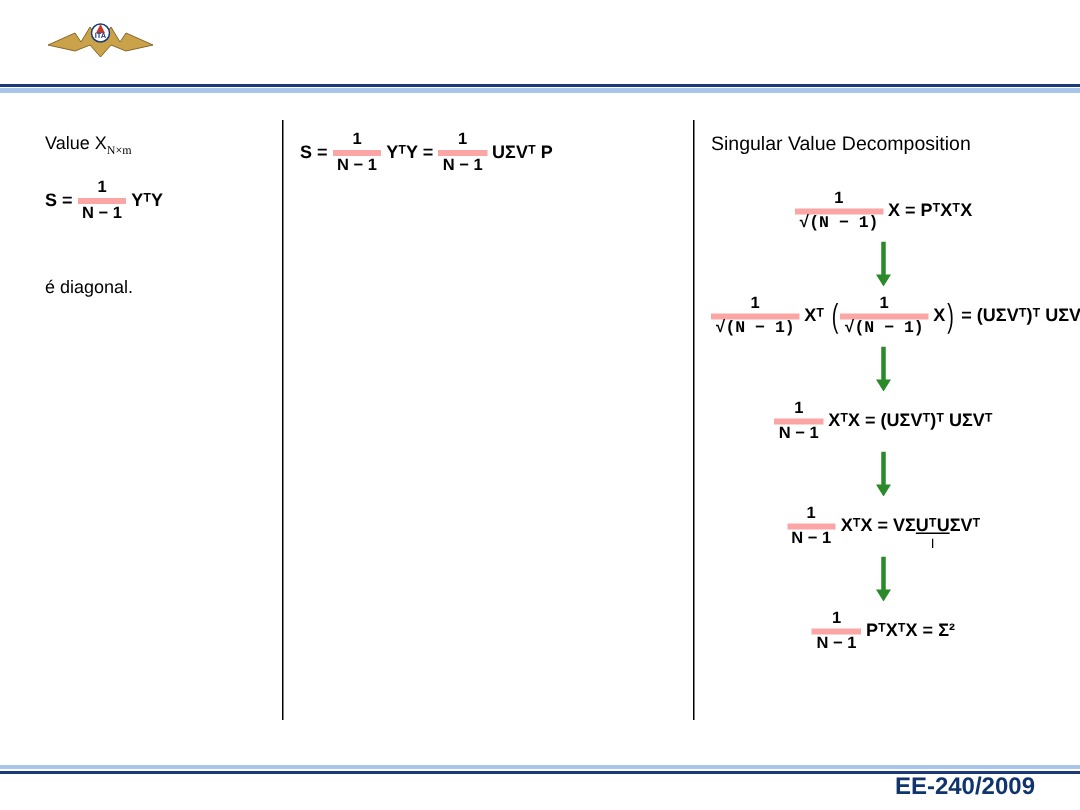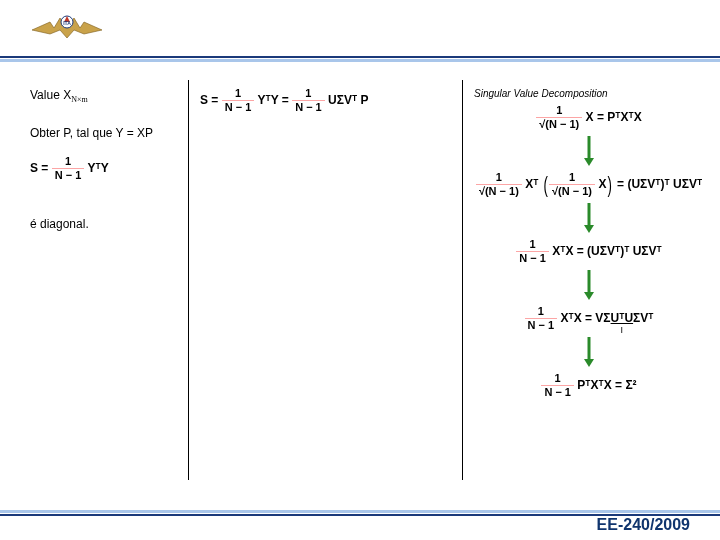--- a/index.html
+++ b/index.html
@@ -70,36 +70,35 @@
     height: 400px;
     background: #000;
   }
   .col-right {
     position: absolute;
     left: 444px;
     top: 0;
     width: 230px;
   }
   .svd-title {
-    font-size: 10px;
+    font-size: 13px;
     color: #000;
     margin-top: 8px;
-    margin-bottom: 6px;
-    font-style: italic;
+    margin-bottom: 24px;
   }
   .frac {
     display: inline-flex;
     flex-direction: column;
     align-items: center;
     vertical-align: middle;
     font-size: 11px;
     line-height: 1;
   }
   .frac .num { padding: 0 3px 1px; }
-  .frac .den { border-top: 1px solid #fca5a5; padding: 1px 3px 0; }
+  .frac .den { border-top: 4px solid #fca5a5; padding: 1px 3px 0; }
   .eq {
     font-size: 12px;
     font-weight: bold;
     color: #000;
     white-space: nowrap;
     margin: 6px 0;
   }
   .arrow {
     display: block;
     margin: 4px auto;
@@ -135,21 +134,21 @@
   }
   .footer {
     position: absolute;
     right: 30px;
     bottom: 6px;
     font-size: 16px;
     color: #10356e;
     font-weight: bold;
   }
   .sub-nm { font-size: 8px; vertical-align: sub; font-family: Liberation Serif, serif; }
-  .sq { font-family: Liberation Sans, sans-serif; }
+  .sq { font-family: Liberation Mono, monospace; }
 </style>
 </head>
 <body>
 
 <div class="header">
   <div class="logo">
     <svg width="74" height="42" viewBox="0 0 74 42">
       <path d="M2 22 L20 14 L24 20 L30 10 L37 20 L44 10 L50 20 L54 14 L72 22 L54 26 L44 22 L37 30 L30 22 L20 26 Z" fill="#c9a24a" stroke="#7a5a1a" stroke-width="0.6"></path>
       <circle cx="37" cy="14" r="6" fill="#fff" stroke="#1b3a7a" stroke-width="1"></circle>
       <path d="M34 14 L37 8 L40 14 Z" fill="#c0392b"></path>
@@ -158,21 +157,20 @@
   </div>
   <div class="top-rule"></div>
 </div>
 
 <div class="content">
 
   <div class="col-left">
     <div class="given">
       <span>Value X</span><span class="sub-nm">N×m</span>
     </div>
-    <div class="obter">Obter P, tal que Y = XP</div>
     <div class="eq eq-s">
       <span>S =</span>
       <span class="frac">
           <span class="num">1</span>
           <span class="den">N − 1</span>
         </span>
       <span>YᵀY</span>
     </div>
     <div class="diag">é diagonal.</div>
   </div>

